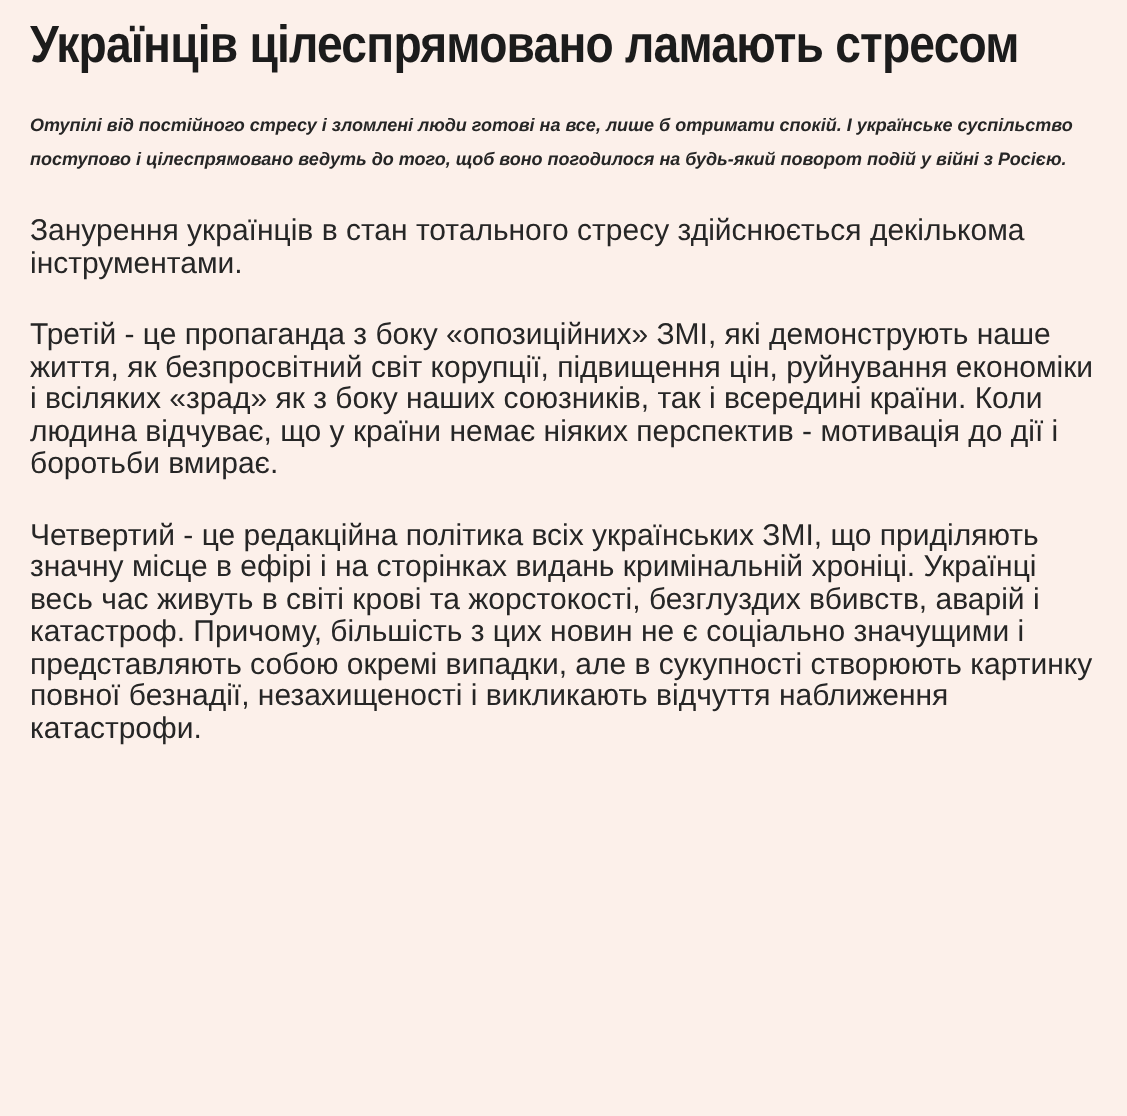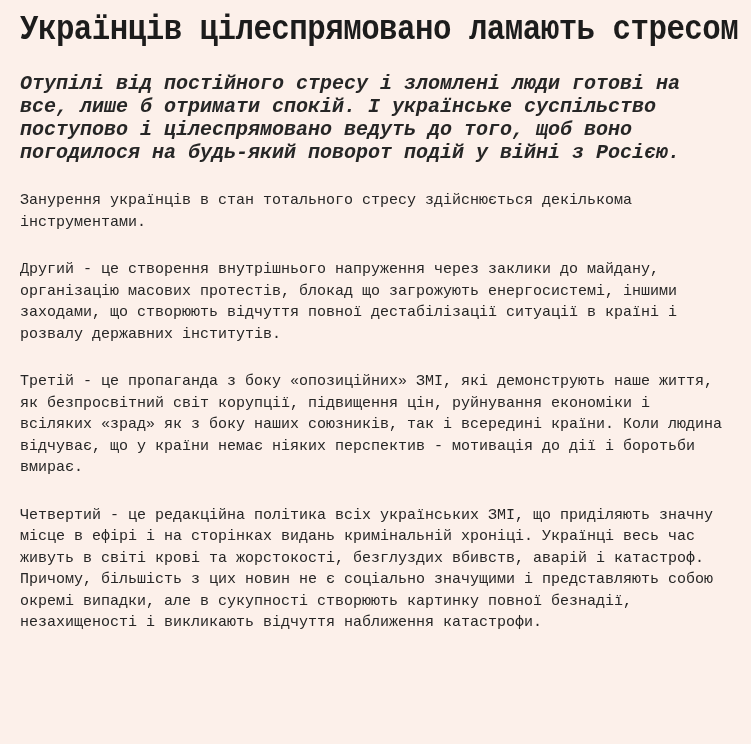--- a/index.html
+++ b/index.html
@@ -11,58 +11,56 @@
   body{
     width:751px;
     height:744px;
     overflow:hidden;
     background:var(--bg);
     font-family:"Liberation Sans",sans-serif;
     -webkit-font-smoothing:antialiased;
   }
   .article{
     padding:10px 22px 0 20px;
-    font-family:Liberation Mono, monospace;
   }
   .title{
     margin:0 0 22px 0;
     font-size:35px;
     line-height:1.15;
     font-weight:700;
     color:var(--title);
     letter-spacing:-0.6px;
     white-space:nowrap;
     transform:scaleX(0.88);
     transform-origin:left top;
   }
   .lede{
     margin:0 0 26px 0;
-    font-size:20px;
+    font-size:12px;
     line-height:23px;
     font-weight:700;
     font-style:italic;
     color:var(--text);
   }
   .para{
     margin:0 0 26px 0;
-    font-size:15px;
+    font-size:20px;
     line-height:21.5px;
     font-weight:400;
     color:var(--text);
   }
 </style>
 </head>
 <body>
 
 <main class="article">
   <h1 class="title">Українців цілеспрямовано ламають стресом</h1>
 
   <p class="lede">Отупілі від постійного стресу і зломлені люди готові на все, лише б отримати спокій. І українське суспільство поступово і цілеспрямовано ведуть до того, щоб воно погодилося на будь-який поворот подій у війні з Росією.</p>
 
   <p class="para">Занурення українців в стан тотального стресу здійснюється декількома інструментами.</p>
 
 
-  <p class="para">Другий - це створення внутрішнього напруження через заклики до майдану, організацію масових протестів, блокад що загрожують енергосистемі, іншими заходами, що створюють відчуття повної дестабілізації ситуації в країні і розвалу державних інститутів.</p>
 
   <p class="para">Третій - це пропаганда з боку «опозиційних» ЗМІ, які демонструють наше життя, як безпросвітний світ корупції, підвищення цін, руйнування економіки і всіляких «зрад» як з боку наших союзників, так і всередині країни. Коли людина відчуває, що у країни немає ніяких перспектив - мотивація до дії і боротьби вмирає.</p>
 
   <p class="para">Четвертий - це редакційна політика всіх українських ЗМІ, що приділяють значну місце в ефірі і на сторінках видань кримінальній хроніці. Українці весь час живуть в світі крові та жорстокості, безглуздих вбивств, аварій і катастроф. Причому, більшість з цих новин не є соціально значущими і представляють собою окремі випадки, але в сукупності створюють картинку повної безнадії, незахищеності і викликають відчуття наближення катастрофи.</p>
 </main>
 
 </body></html>

